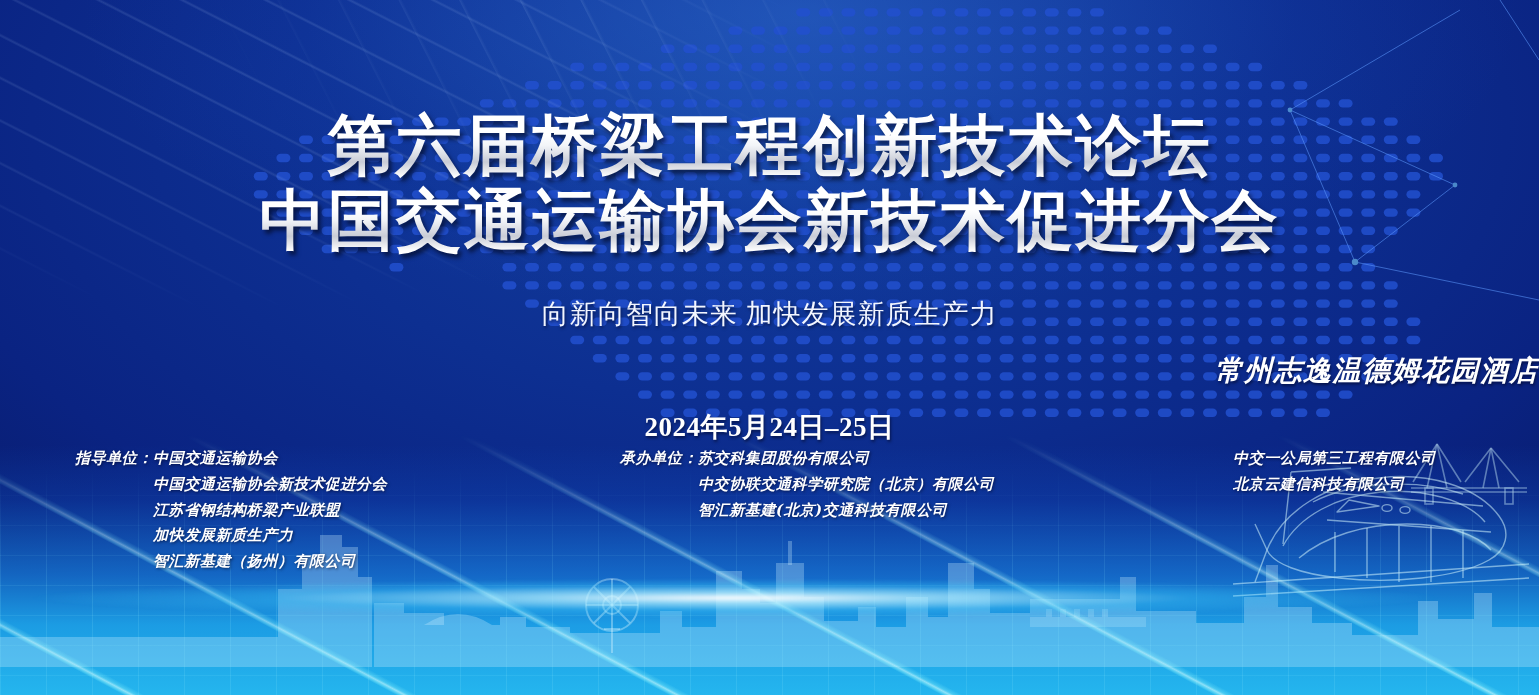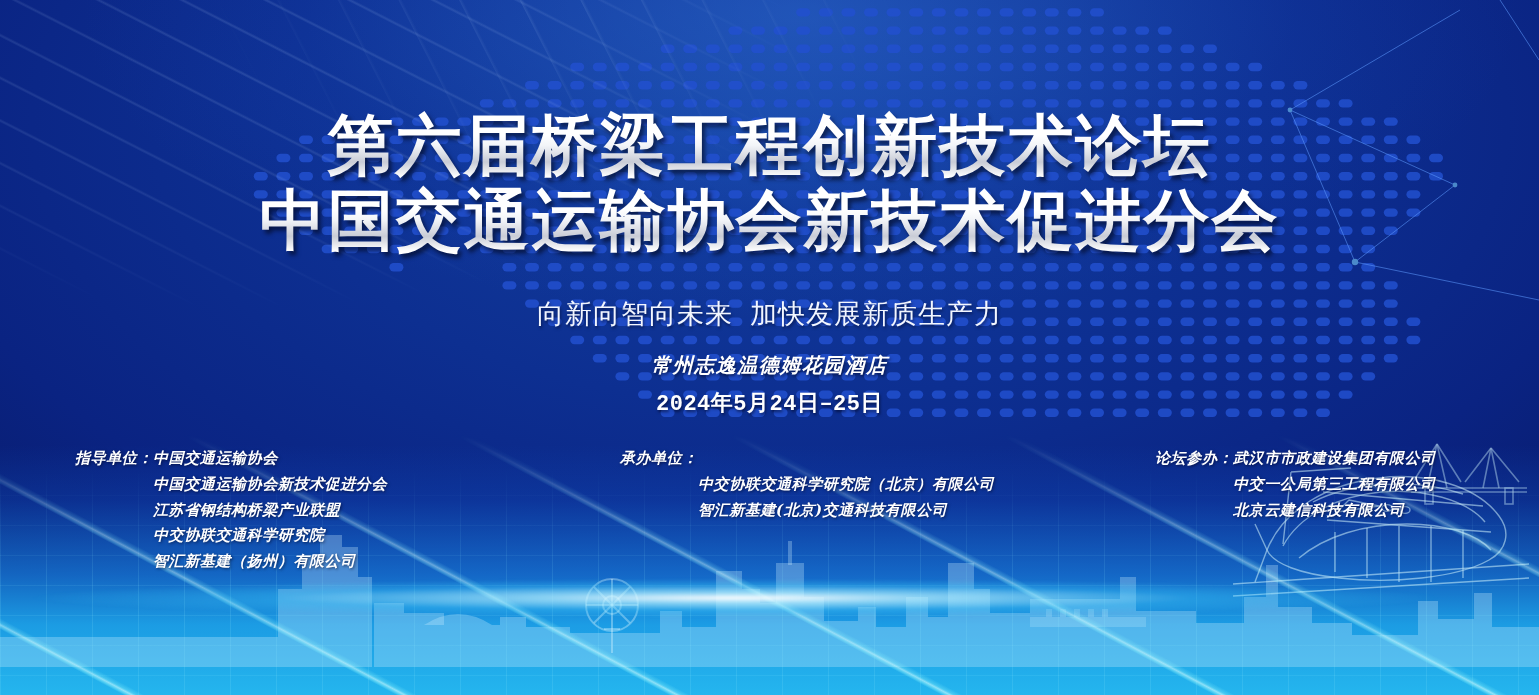--- a/index.html
+++ b/index.html
@@ -149,48 +149,49 @@
     -webkit-text-fill-color: transparent;
     filter: drop-shadow(3px 4px 2px rgba(0,0,10,0.55));
     white-space: nowrap;
   }
 
   .subtitle {
     position: absolute;
     top: 296px;
     left: 0; right: 0;
     text-align: center;
-    font-family: Liberation Mono, monospace;
+    font-family: Liberation Serif, serif;
     font-size: 27px;
     letter-spacing: 1px;
     color: #f2f6ff;
     text-shadow: 1px 2px 3px rgba(0,0,20,0.5);
   }
 
   .venue-block {
     position: absolute;
     top: 352px;
     left: 0; right: 0;
     text-align: center;
     color: #ffffff;
   }
   .venue-name {
     font-family: "DejaVu Serif", "Liberation Serif", serif;
     font-weight: bold;
     font-style: italic;
-    font-size: 20px;
+    font-size: 28px;
     letter-spacing: 1.5px;
     text-shadow: 1px 2px 3px rgba(0,0,20,0.55);
+    text-align: right;
   }
   .venue-date {
-    font-family: Liberation Mono, monospace;
+    font-family: Liberation Serif, serif;
     font-weight: bold;
-    font-size: 22px;
+    font-size: 27px;
     letter-spacing: 0.5px;
-    margin-top: 9px;
+    margin-top: 19px;
     text-shadow: 1px 2px 3px rgba(0,0,20,0.55);
   }
 
   .org-col {
     position: absolute;
     color: #ffffff;
     font-family: "DejaVu Serif", "Liberation Serif", serif;
     font-weight: bold;
     font-style: italic;
     font-size: 15px;
@@ -1258,46 +1259,43 @@
         <div class="org-row">
           <span class="org-label blank">主办单位：</span>
           <span class="org-value">中国交通运输协会新技术促进分会</span>
         </div>
         <div class="org-row">
           <span class="org-label blank">支持单位：</span>
           <span class="org-value">江苏省钢结构桥梁产业联盟</span>
         </div>
         <div class="org-row">
           <span class="org-label blank">论坛承办：</span>
-          <span class="org-value">中交协联交通科学研究院</span>
+          <span class="org-value">加快发展新质生产力</span>
         </div>
         <div class="org-row">
           <span class="org-label blank">论坛协办：</span>
           <span class="org-value">智汇新基建（扬州）有限公司</span>
         </div>
       </div>
     <div class="org-col" id="org-center">
         <div class="org-row">
           <span class="org-label">承办单位：</span>
+          <span class="org-value">苏交科集团股份有限公司</span>
         </div>
         <div class="org-row">
           <span class="org-label blank">承办单位：</span>
           <span class="org-value">中交协联交通科学研究院（北京）有限公司</span>
         </div>
         <div class="org-row">
           <span class="org-label blank">承办单位：</span>
           <span class="org-value">智汇新基建(北京)交通科技有限公司</span>
         </div>
       </div>
     <div class="org-col" id="org-right">
         <div class="org-row">
-          <span class="org-label">论坛参办：</span>
-          <span class="org-value">武汉市市政建设集团有限公司</span>
-        </div>
-        <div class="org-row">
           <span class="org-label blank">论坛参办：</span>
           <span class="org-value">中交一公局第三工程有限公司</span>
         </div>
         <div class="org-row">
           <span class="org-label blank">论坛参办：</span>
           <span class="org-value">北京云建信科技有限公司</span>
         </div>
       </div>
 
   </div>

